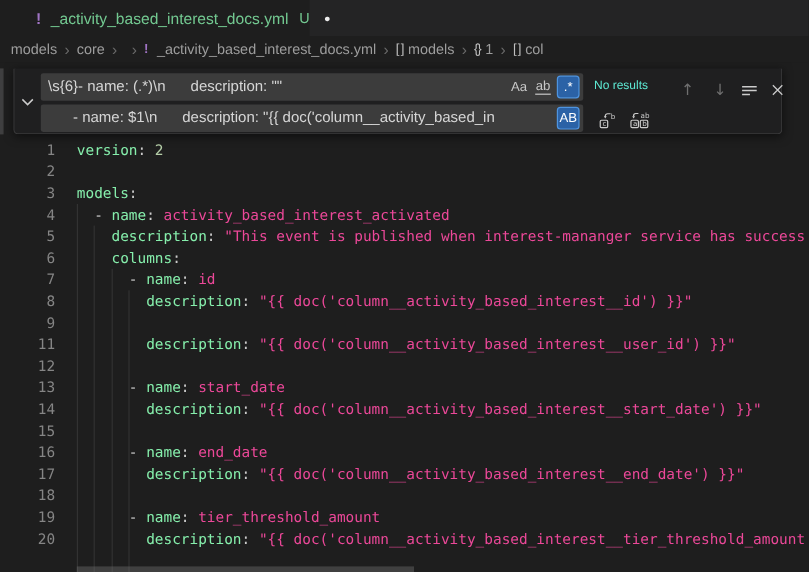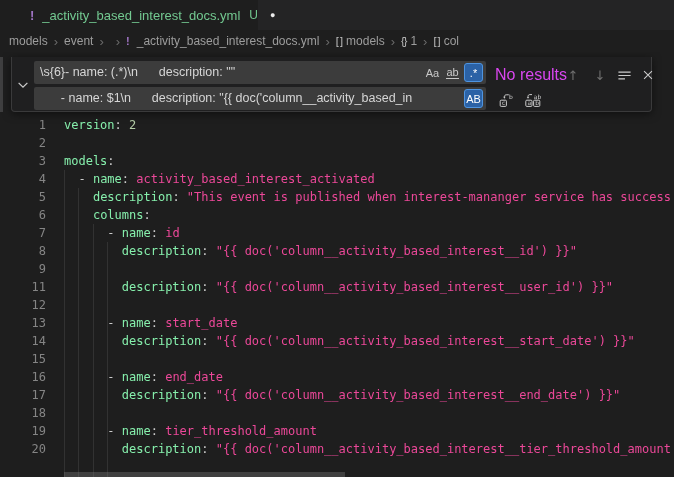--- a/index.html
+++ b/index.html
@@ -48,21 +48,21 @@
   .finput{top:4px;} .rinput{top:30px;}
   .ival{position:absolute;left:6px;top:0;height:23px;line-height:23px;font-size:12.5px;
         color:#d6d6d6;white-space:pre;overflow:hidden;}
   .finput .ival{right:70px;} .rinput .ival{right:30px;}
   .opt{position:absolute;top:2px;width:19px;height:19px;border-radius:3px;display:flex;
        align-items:center;justify-content:center;font-size:11px;color:#c8c8c8;
        border:1px solid transparent;box-sizing:border-box;cursor:pointer;}
   .opt.active{background:#2b62a6;border-color:#4e94e0;color:#ffffff;}
   .opt-case{right:44px;} .opt-word{right:24px;} .opt-regex{right:3px;} .opt-preserve{right:3px;}
   .uline{border-bottom:1px solid currentColor;line-height:10px;padding-bottom:1px;}
-  .status{position:absolute;left:483px;top:9px;font-size:16px;color:#d946ef;white-space:nowrap;}
+  .status{position:absolute;left:483px;top:9px;font-size:10px;color:#5eead4;white-space:nowrap;}
   .navbtn{position:absolute;top:8px;width:20px;height:20px;display:flex;align-items:center;
           justify-content:center;cursor:pointer;}
   .arrow{font-family:"DejaVu Sans",sans-serif;font-size:13px;color:#6f6f6f;}
   .b-prev{left:551px;} .b-next{left:578px;} .b-sel{left:602px;} .b-close{left:626px;}
   .rbtn{position:absolute;top:33px;width:20px;height:20px;display:flex;align-items:center;
         justify-content:center;cursor:pointer;}
   .b-replace{left:484px;} .b-replaceall{left:511px;}
 </style>
 </head>
 <body>
@@ -77,21 +77,21 @@
       <span class="dirty-dot">●</span>
     </div>
   </div>
 
   <div class="breadcrumb" id="breadcrumb">
       <span class="crumb">
         <span>models</span>
       </span>
       <span class="sep">›</span>
       <span class="crumb">
-        <span>event</span>
+        <span>core</span>
       </span>
       <span class="sep">›</span>
       <span class="sep">›</span>
       <span class="crumb">
         <span class="sym ic-yaml">!</span>
         <span>_activity_based_interest_docs.yml</span>
       </span>
       <span class="sep">›</span>
       <span class="crumb">
         <span class="sym ic-array">[ ]</span>

